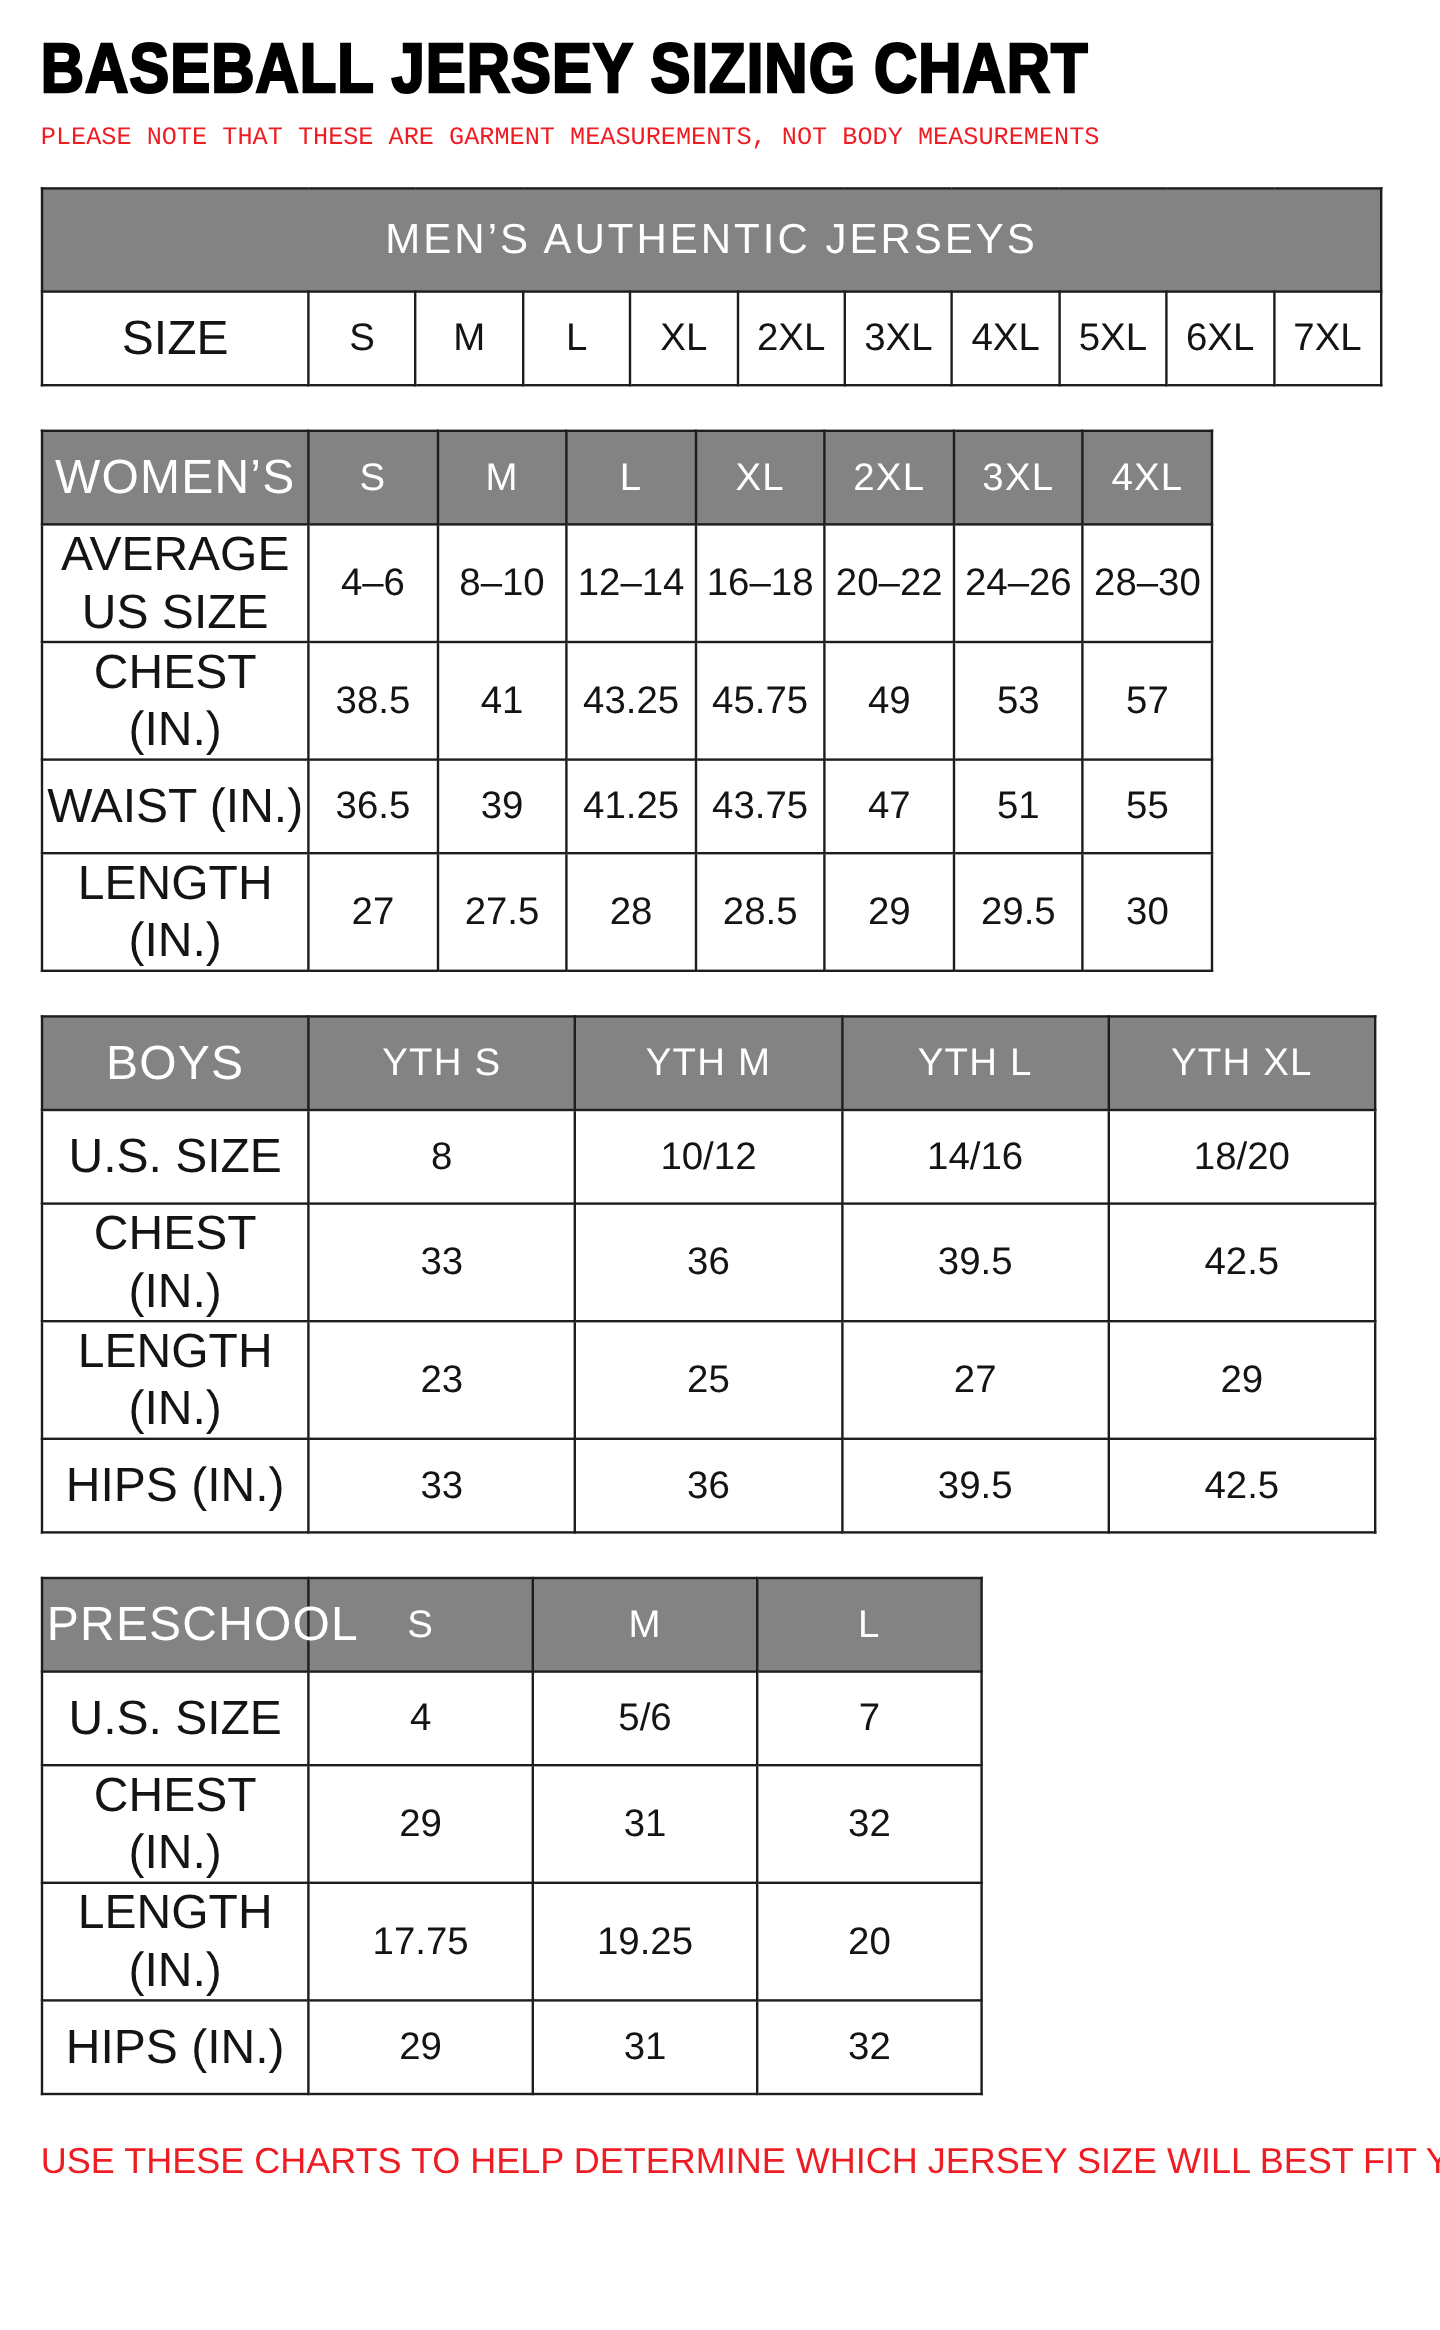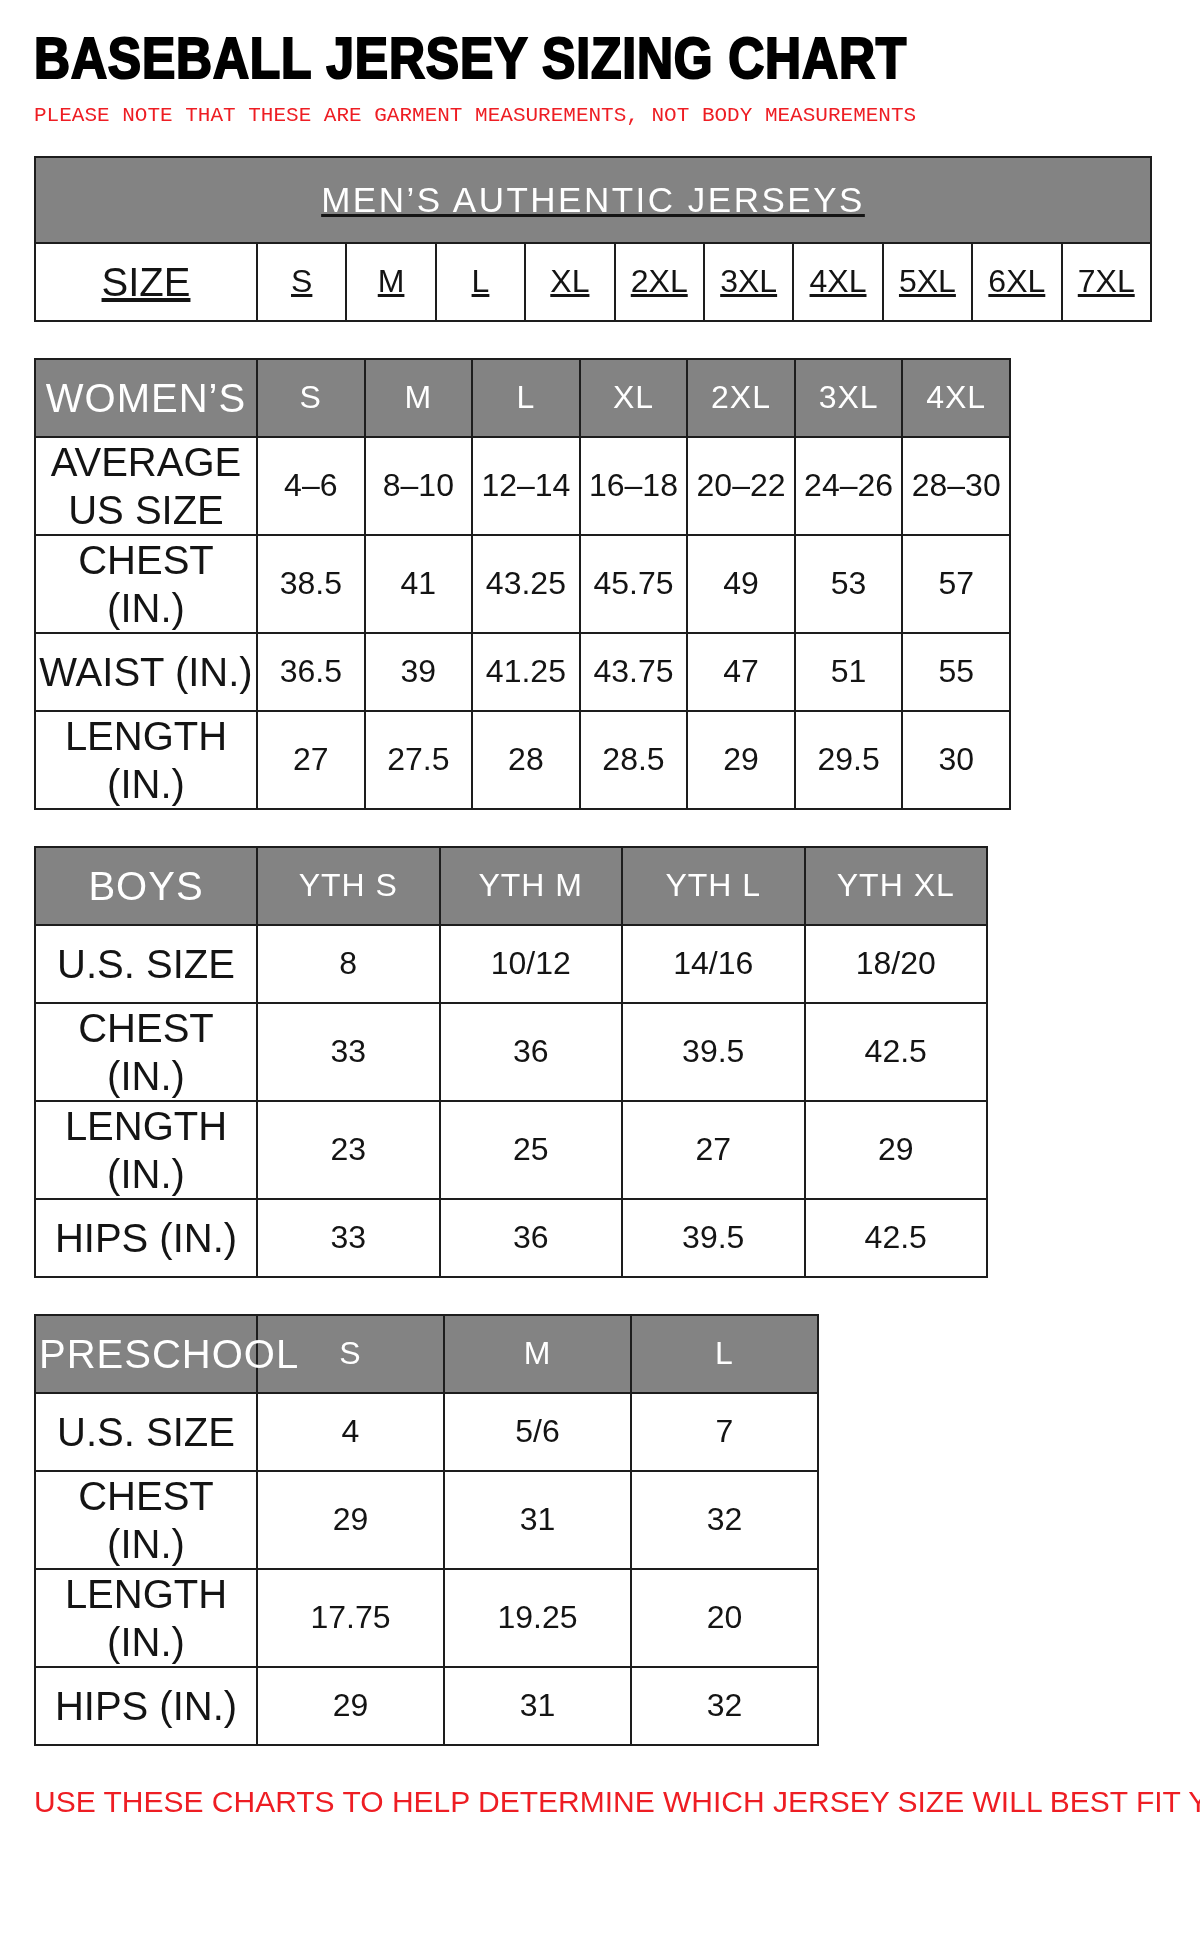--- a/index.html
+++ b/index.html
@@ -42,23 +42,23 @@
     font-size:30px;
     line-height:1.3;
     margin:6px 0 0 0;
     white-space:nowrap;
   }
   .tables > div{margin-bottom:36px;}
   table{
     border-collapse:collapse;
     table-layout:fixed;
   }
-  #table-mens{width:1118px;text-decoration:underline;}
+  #table-mens{width:1118px;}
   #table-womens{width:977px;}
-  #table-boys{width:954px;}
+  #table-boys{width:1113px;}
   #table-preschool{width:785px;}
   col.label-col{width:222px;}
   td{
     border:2px solid var(--border);
     text-align:center;
     vertical-align:middle;
     font-size:32px;
     line-height:1.2;
     height:78px;
     padding:0 3px;

